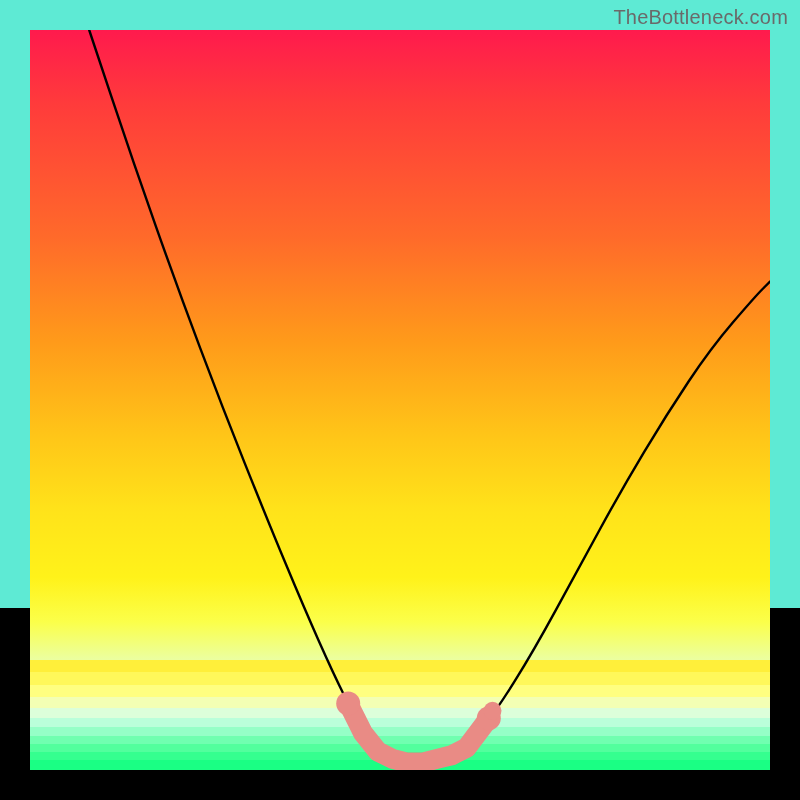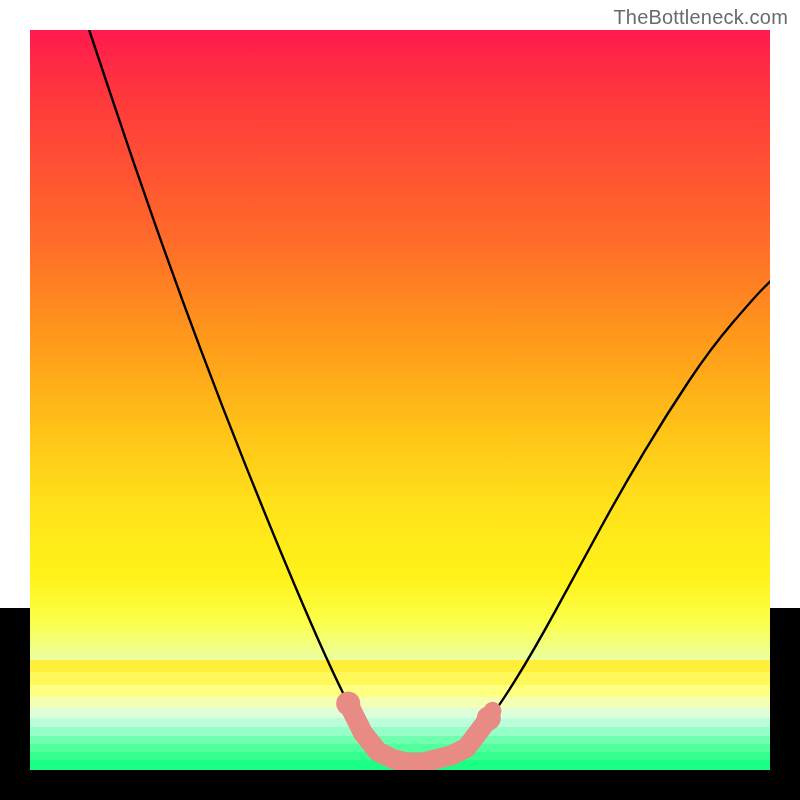--- a/index.html
+++ b/index.html
@@ -8,21 +8,21 @@
     width: 800px;
     height: 800px;
     overflow: hidden;
     background: #000;
     font-family: Arial, Helvetica, sans-serif;
   }
   .frame {
     position: relative;
     width: 800px;
     height: 608px;
-    background: #ffffff;
+    background: #5eead4;
   }
   .plot-area {
     position: absolute;
     left: 30px;
     top: 30px;
     width: 740px;
     height: 740px;
     background: linear-gradient(to bottom,
       #ff1a4d 0%,
       #ff3b3b 10%,

